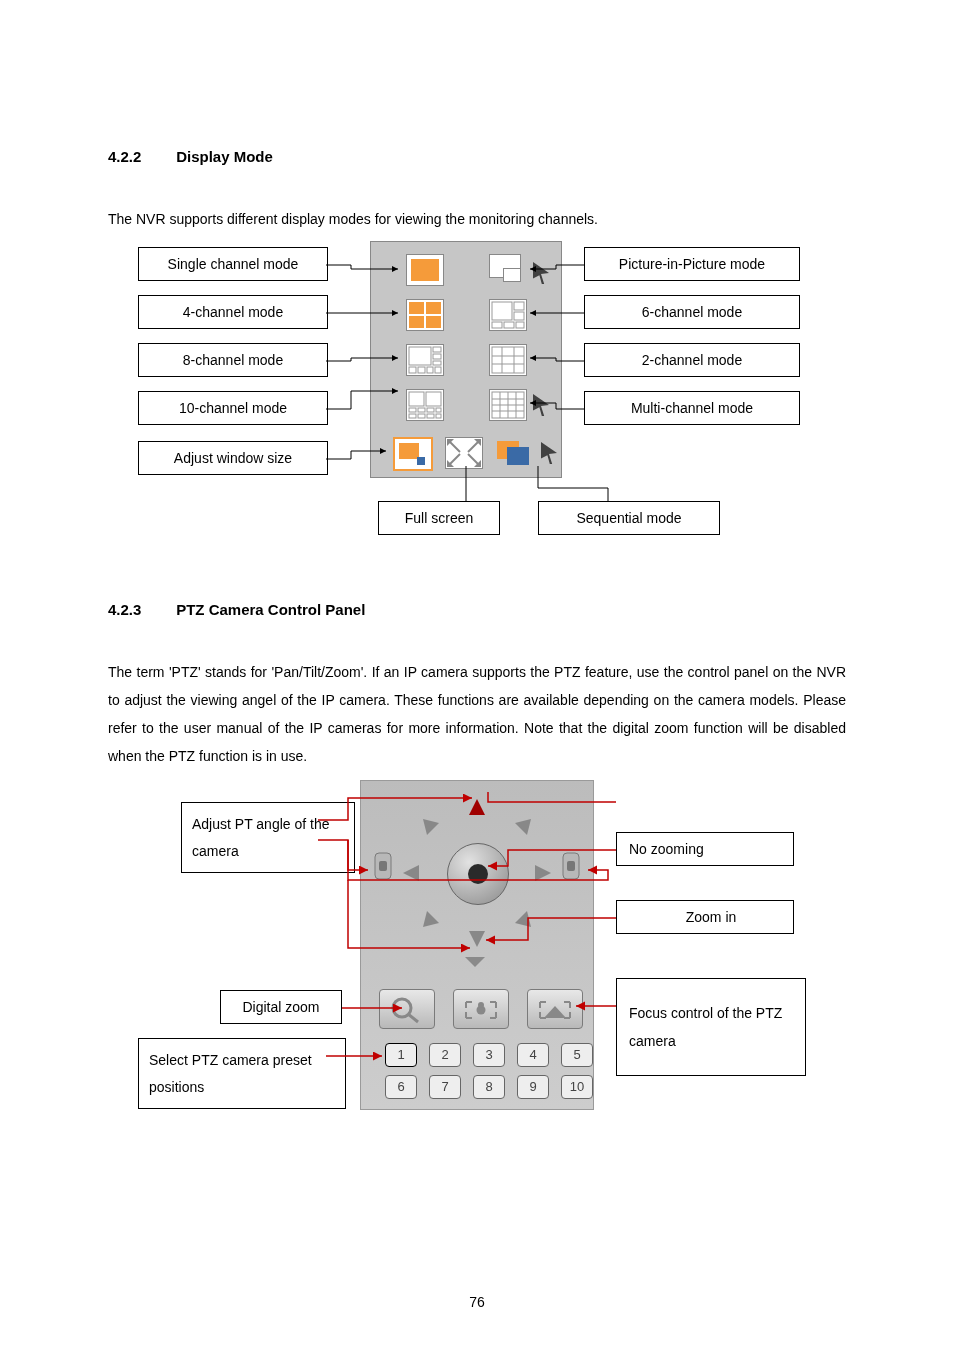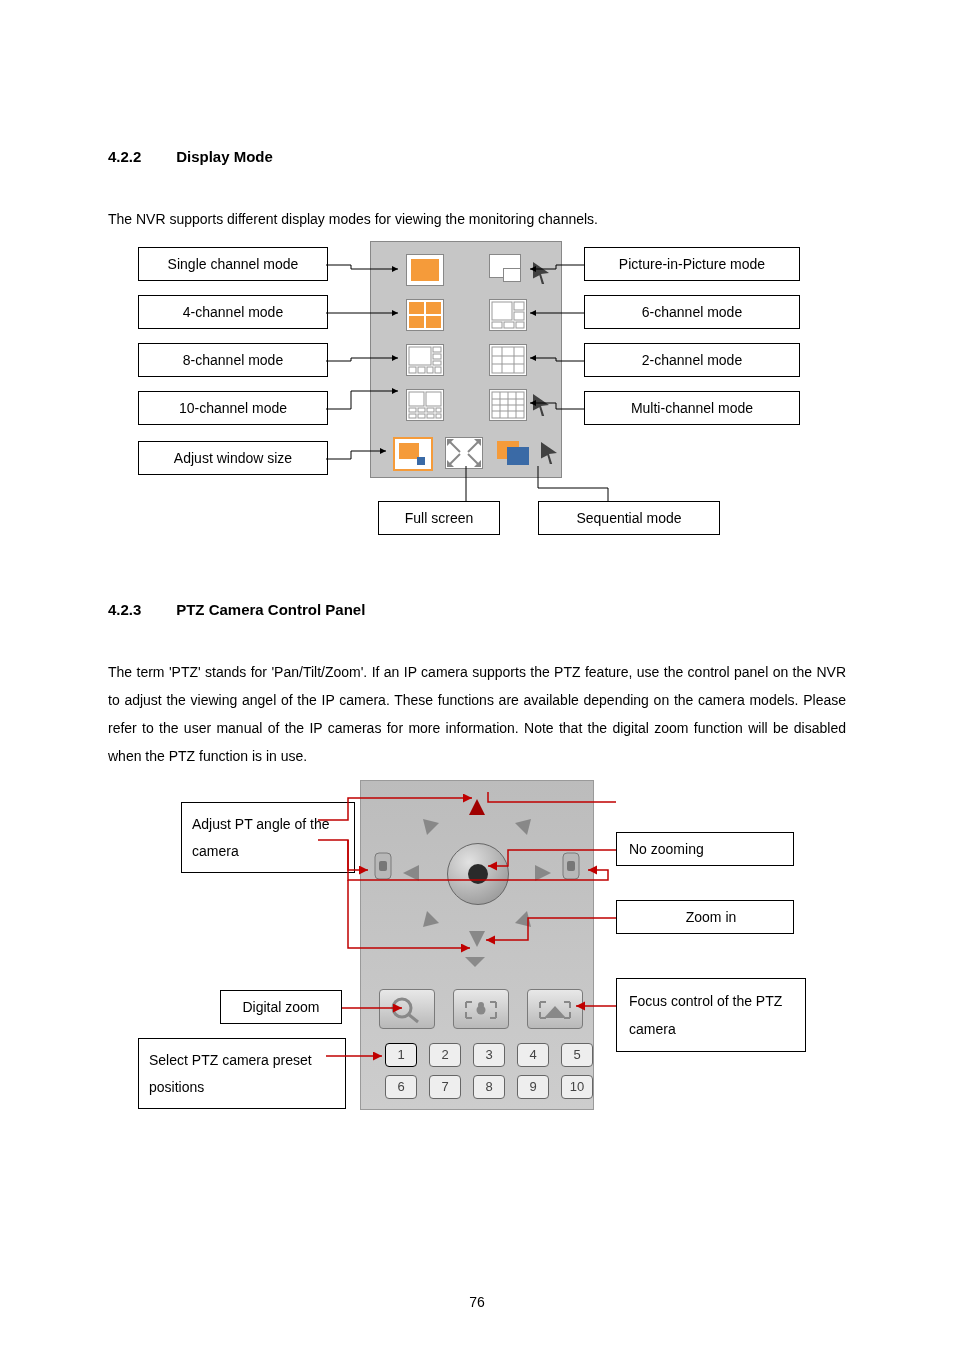--- a/index.html
+++ b/index.html
@@ -415,21 +415,21 @@
         <div class="preset">10</div>
       </div>
     </div>
 
     <div class="labelbox" style="left:46px;top:22px;width:152px;line-height:1.9;padding:8px 10px;text-align:left;margin-left:27px;">Adjust PT angle of the camera</div>
     <div class="labelbox" style="left:112px;top:210px;width:120px;">Digital zoom</div>
     <div class="labelbox" style="left:30px;top:258px;width:186px;line-height:1.9;padding:8px 10px;text-align:left;">Select PTZ camera preset positions</div>
 
     <div class="labelbox" style="left:508px;top:52px;width:164px;text-align:left;padding-left:12px;">No zooming</div>
     <div class="labelbox" style="left:508px;top:120px;width:164px;text-align:center;padding-left:12px;">Zoom in</div>
-    <div class="labelbox" style="left:508px;top:198px;width:164px;line-height:2.0;text-align:left;padding:8px 12px;">Focus control of the PTZ camera</div>
+    <div class="labelbox" style="left:508px;top:198px;width:164px;line-height:2.0;text-align:left;padding:20px 12px;">Focus control of the PTZ camera</div>
 
     <svg class="arrow" style="left:0;top:0;width:520px;height:330px;">
       <defs>
         <marker id="ra" markerWidth="8" markerHeight="8" refX="6" refY="3" orient="auto">
             <path d="M0,0 L6,3 L0,6 Z" fill="#c00000"></path>
           </marker>
       </defs>
 
       <path d="M210,40 L240,40 L240,18 L364,18" stroke="#c00000" fill="none" stroke-width="1.5" marker-end="url(#ra)"></path>
 

